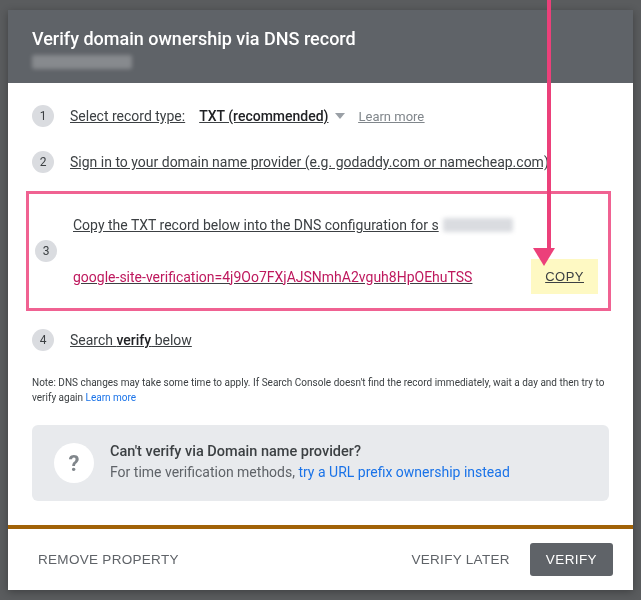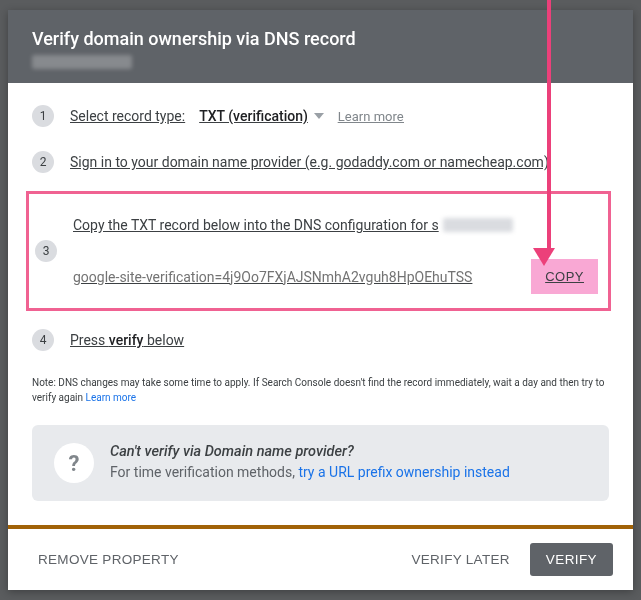--- a/index.html
+++ b/index.html
@@ -86,28 +86,28 @@
       display:inline-block;
       width: 70px;
       height: 14px;
       background: #dadce0;
       filter: blur(2px);
       border-radius: 2px;
     }
     .txt-row { display:flex; align-items: center; margin-top: 26px; gap: 8px; }
     .txt-value {
       flex:1;
-      color: #737373;
+      color: #be185d;
       letter-spacing: 0;
       font-size: 14px;
       white-space: nowrap;
       overflow: hidden;
     }
     .copy-btn {
-      background: #f9a8d4;
+      background: #fef9c3;
       color: #3c4043;
       border: none;
       padding: 10px 14px;
       font-size: 13px;
       letter-spacing: 0.5px;
       font-weight: 500;
       cursor: pointer;
       margin-left: 13px;
     }
     .step4 strong { font-weight: 500; color: #202124;}
@@ -123,21 +123,21 @@
     .q-circle {
       width: 40px; height: 40px;
       border-radius: 50%;
       background: #fff;
       color: #80868b;
       font-size: 22px;
       font-weight: 700;
       display:flex; align-items:center; justify-content:center;
       flex-shrink: 0;
     }
-    .info-title { font-weight: 500; color: #3c4043; font-size: 14.5px; margin-bottom: 4px; font-style: italic; }
+    .info-title { font-weight: 500; color: #3c4043; font-size: 14.5px; margin-bottom: 4px; }
     .info-body { color: #5f6368; font-size: 14px; }
     .footer {
       border-top: 4px solid #a16207;
       padding: 14px 20px;
       display: flex;
       align-items: center;
       gap: 10px;
     }
     .footer-spacer { flex: 1; }
     .btn-flat {
@@ -194,21 +194,21 @@
     <div class="header-sub"></div>
   </div>
 
   <div class="body">
 
     <div class="step">
       <div class="step-num">1</div>
       <div class="step-content step1-row">
         <span>Select record type:</span>
         <span class="record-type">
-          <span>TXT (verification)</span>
+          <span>TXT (recommended)</span>
           <span class="chevron-down"></span>
         </span>
         <span class="link-muted">Learn more</span>
       </div>
     </div>
 
     <div class="step">
       <div class="step-num">2</div>
       <div class="step-content">Sign in to your domain name provider (e.g. godaddy.com or namecheap.com)</div>
     </div>
@@ -225,21 +225,21 @@
             <div class="txt-value">google-site-verification=4j9Oo7FXjAJSNmhA2vguh8HpOEhuTSS</div>
             <button class="copy-btn">COPY</button>
           </div>
         </div>
       </div>
     </div>
 
     <div class="step">
       <div class="step-num">4</div>
       <div class="step-content step4">
-        <span>Press </span><strong>verify</strong><span> below</span>
+        <span>Search </span><strong>verify</strong><span> below</span>
       </div>
     </div>
 
     <div class="note">
       <span>Note: DNS changes may take some time to apply. If Search Console doesn't find the record immediately, wait a day and then try to verify again </span><span class="link-blue">Learn more</span>
     </div>
 
     <div class="info-card">
       <div class="q-circle">?</div>
       <div>

